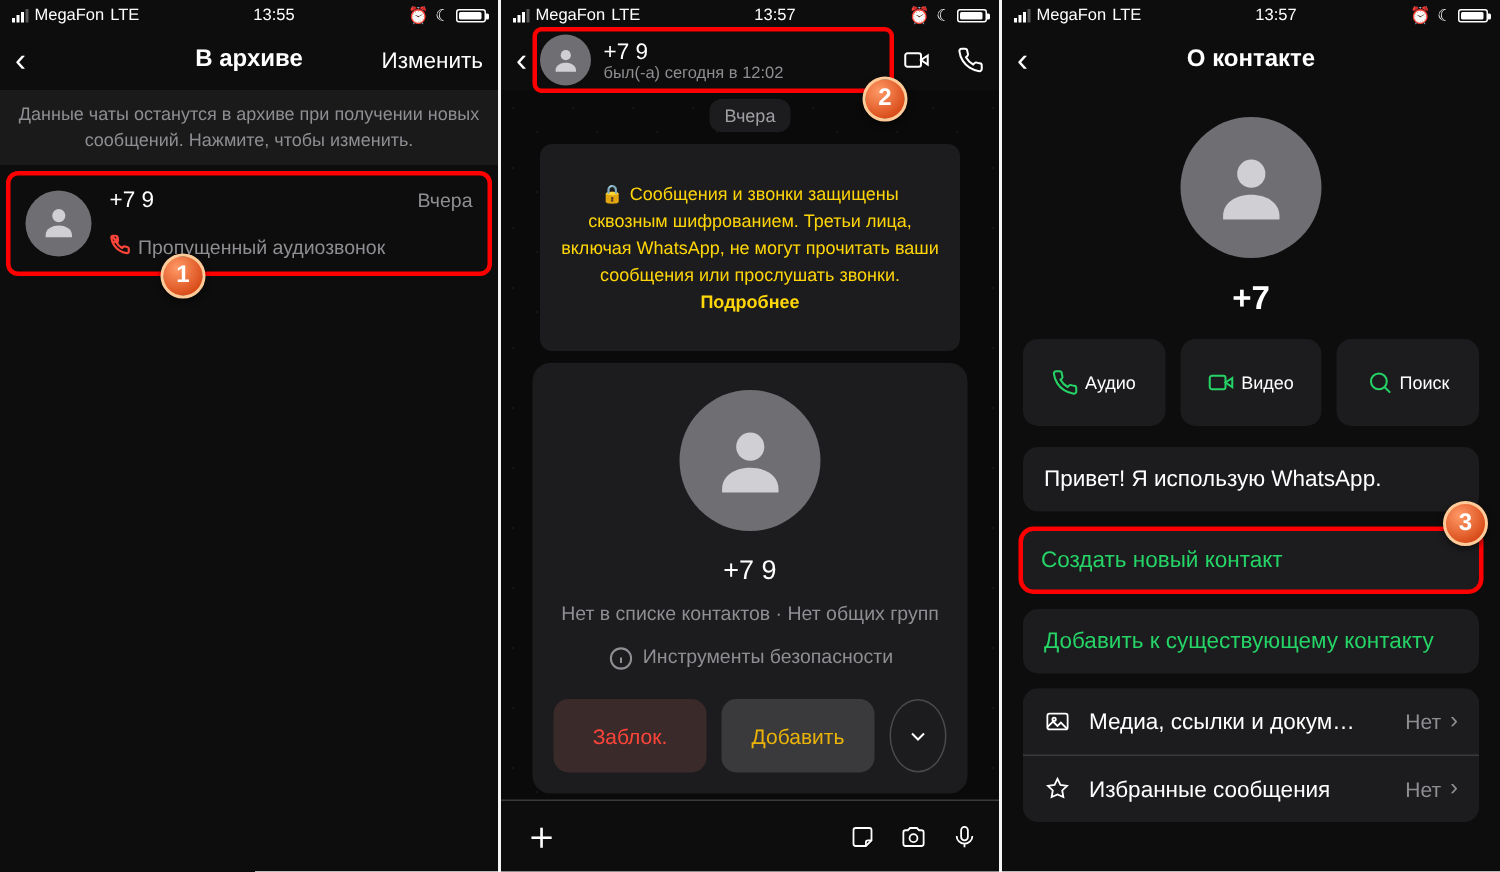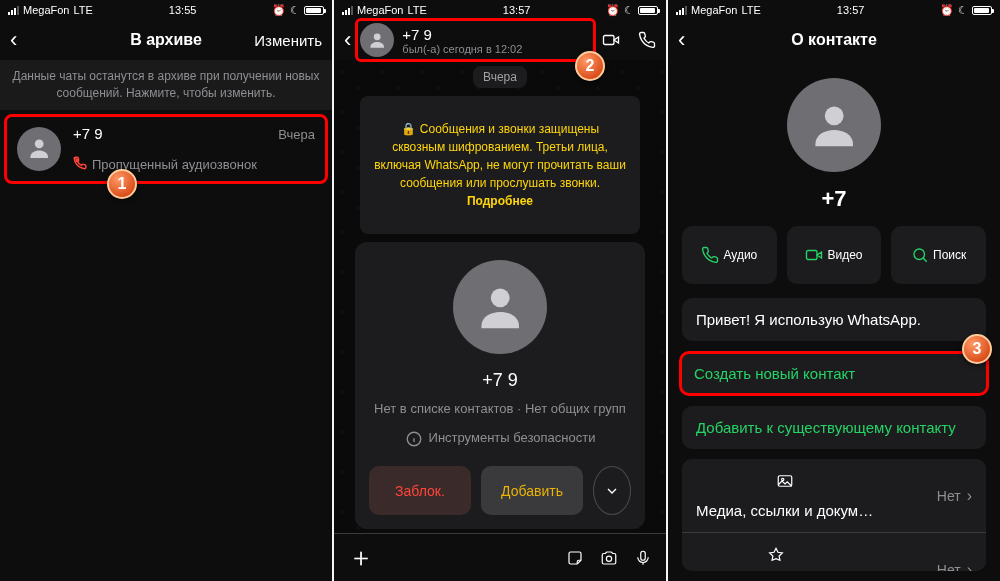--- a/index.html
+++ b/index.html
@@ -179,21 +179,21 @@
     display:flex;flex-direction:row;align-items:center;justify-content:center;gap:4px;
     color:var(--green);font-size:12px;
   }
   .action-tile span:last-child{color:#fff;font-size:12px;}
   .cell{
     background:var(--panel);margin:0 14px 10px;border-radius:10px;padding:13px 14px;
     font-size:15px;display:flex;align-items:center;justify-content:space-between;gap:10px;
   }
   .cell.green{color:var(--green);}
   .cell.hl3{border:3px solid var(--highlight);margin:0 11px 10px;padding:11px 12px;}
-  .cell .left{display:flex;align-items:center;gap:12px;min-width:0;flex-direction:column;}
+  .cell .left{display:flex;align-items:center;gap:12px;min-width:0;}
   .cell .left .txt{white-space:nowrap;overflow:hidden;text-overflow:ellipsis;}
   .cell .right{display:flex;align-items:center;gap:6px;color:var(--dim);font-size:14px;}
   .cell-group{background:var(--panel);margin:0 14px 10px;border-radius:10px;overflow:hidden;}
   .cell-group .cell{margin:0;border-radius:0;border-bottom:0.5px solid var(--sep);}
   .cell-group .cell:last-child{border-bottom:none;}
   .chev{color:var(--dim);font-size:16px;}
   .ico{width:18px;height:18px;display:inline-flex;align-items:center;justify-content:center;}
   .ico svg{width:100%;height:100%;}
 </style>
 </head>

